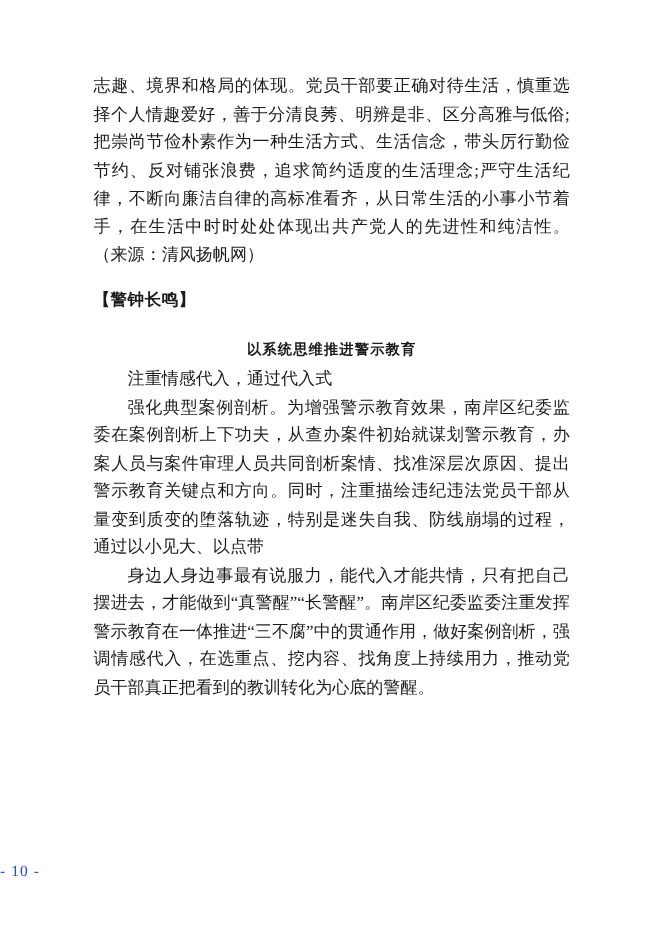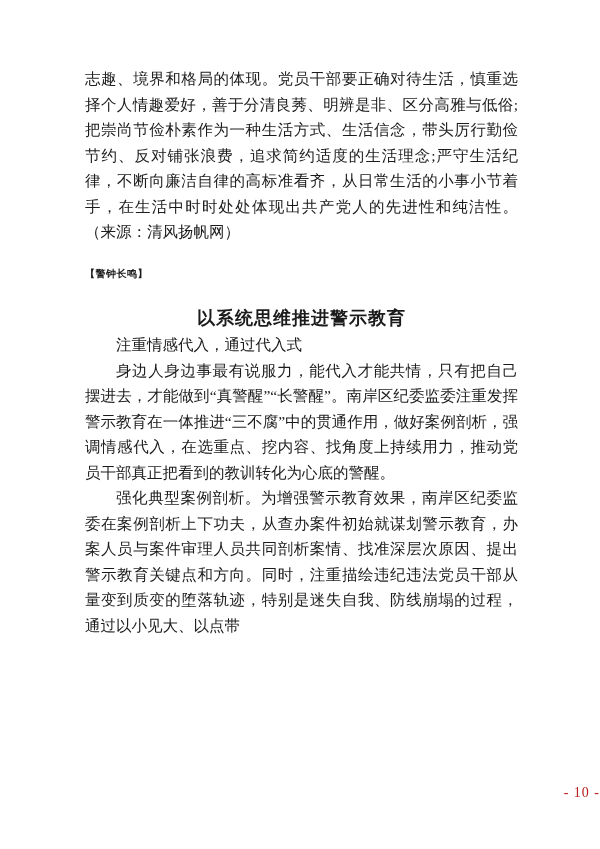--- a/index.html
+++ b/index.html
@@ -28,62 +28,62 @@
     line-height: 25.5px;
     text-align: justify;
     text-justify: inter-ideograph;
     word-break: break-all;
   }
   .indent {
     text-indent: 31px;
   }
   .section-header {
     margin: 16px 0 0 0;
-    font-size: 10px;
+    font-size: 15px;
     line-height: 25.5px;
     font-weight: bold;
     letter-spacing: 0.5px;
   }
   .article-title {
     margin: 18px 0 0 0;
-    font-size: 18px;
+    font-size: 13px;
     line-height: 28px;
     font-weight: bold;
     text-align: center;
     letter-spacing: 1px;
   }
   .para-lead {
     margin-top: 18px;
   }
   .page-number {
     position: absolute;
     top: 785px;
     left: 0;
     width: 100%;
-    text-align: right;
+    text-align: left;
     font-size: 14px;
     letter-spacing: 1px;
-    color: #b91c1c;
+    color: #1d4ed8;
   }
 </style>
 </head>
 <body>
 
 <div class="page">
   <div class="content">
 
     <p class="para">志趣、境界和格局的体现。党员干部要正确对待生活，慎重选择个人情趣爱好，善于分清良莠、明辨是非、区分高雅与低俗;把崇尚节俭朴素作为一种生活方式、生活信念，带头厉行勤俭节约、反对铺张浪费，追求简约适度的生活理念;严守生活纪律，不断向廉洁自律的高标准看齐，从日常生活的小事小节着手，在生活中时时处处体现出共产党人的先进性和纯洁性。（来源：清风扬帆网）</p>
 
     <p class="section-header">【警钟长鸣】</p>
 
     <h1 class="article-title">以系统思维推进警示教育</h1>
 
 
     <p class="para indent">注重情感代入，通过代入式</p>
 
+    <p class="para indent">强化典型案例剖析。为增强警示教育效果，南岸区纪委监委在案例剖析上下功夫，从查办案件初始就谋划警示教育，办案人员与案件审理人员共同剖析案情、找准深层次原因、提出警示教育关键点和方向。同时，注重描绘违纪违法党员干部从量变到质变的堕落轨迹，特别是迷失自我、防线崩塌的过程，通过以小见大、以点带</p>
+
     <p class="para indent">身边人身边事最有说服力，能代入才能共情，只有把自己摆进去，才能做到“真警醒”“长警醒”。南岸区纪委监委注重发挥警示教育在一体推进“三不腐”中的贯通作用，做好案例剖析，强调情感代入，在选重点、挖内容、找角度上持续用力，推动党员干部真正把看到的教训转化为心底的警醒。</p>
-
-    <p class="para indent">强化典型案例剖析。为增强警示教育效果，南岸区纪委监委在案例剖析上下功夫，从查办案件初始就谋划警示教育，办案人员与案件审理人员共同剖析案情、找准深层次原因、提出警示教育关键点和方向。同时，注重描绘违纪违法党员干部从量变到质变的堕落轨迹，特别是迷失自我、防线崩塌的过程，通过以小见大、以点带</p>
 
   </div>
 
   <div class="page-number">- 10 -</div>
 </div>
 
 </body></html>

